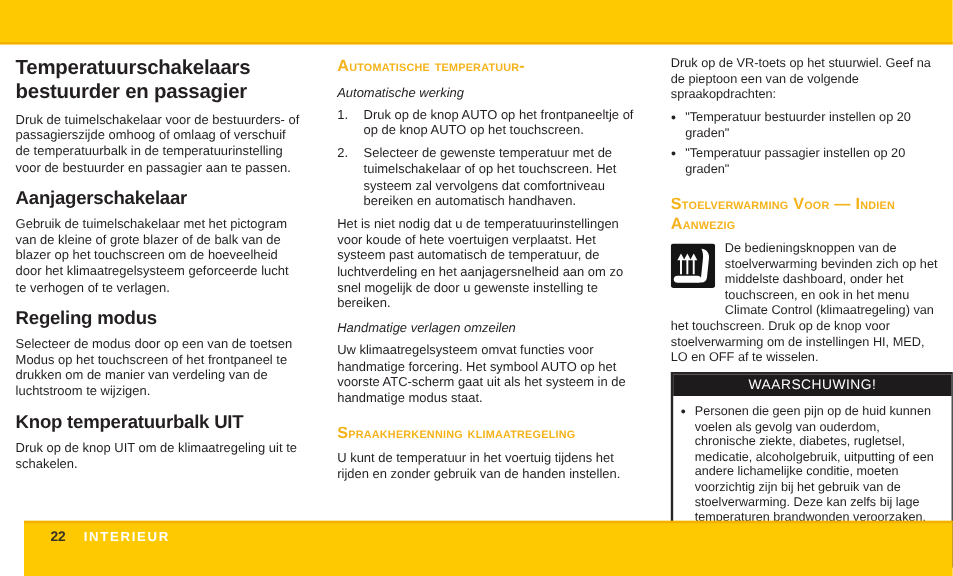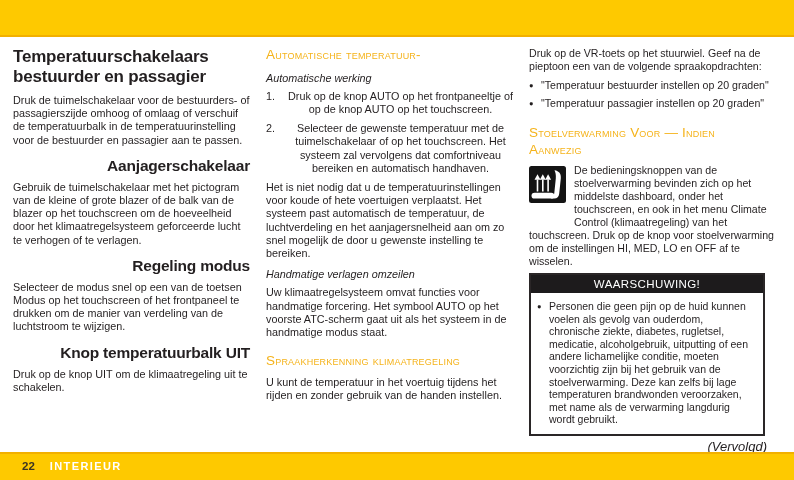--- a/index.html
+++ b/index.html
@@ -15,56 +15,56 @@
   html,body{width:794px;height:480px;overflow:hidden;}
   body{
     font-family:"Liberation Sans", sans-serif;
     color:var(--text);
     background:#ffffff;
     position:relative;
   }
   .page{position:absolute;inset:0;background:#fff;}
   .band{position:absolute;left:0;right:0;background:var(--band-yellow);}
   .band.top{top:0;height:37px;border-bottom:2px solid var(--band-edge);}
-  .band.bottom{bottom:0;height:28px;border-top:2px solid var(--band-edge);}
+  .band.bottom{bottom:0;height:46px;border-top:2px solid var(--band-edge);margin-left:20px;}
   .footer-inner{padding:6px 0 0 22px;display:flex;align-items:baseline;}
   .footer-pagenum{font-size:11.5px;font-weight:700;color:var(--footer-num);}
   .footer-section{font-size:11px;font-weight:700;color:var(--footer-sec);letter-spacing:1.4px;margin-left:15px;}
 
   .content{
     position:absolute;top:39px;bottom:39px;left:0;right:0;
     padding:8px 12px 0 13px;
-    display:flex;gap:16px;
+    display:flex;gap:31px;
     font-size:10.8px;line-height:13.2px;
   }
   .col{min-width:0;}
   .col-left{width:237px;}
   .col-mid{width:247px;}
   .col-right{flex:1;font-size:10.6px;line-height:13px;}
 
   p{margin:0 0 6px 0;}
   h1.black-title{font-size:17px;line-height:20px;font-weight:700;letter-spacing:-0.2px;margin:0 0 7px 0;}
-  h2.black-sub{font-size:15.5px;line-height:18px;font-weight:700;letter-spacing:-0.2px;margin:10px 0 6px 0;text-align:right;}
+  h2.black-sub{font-size:15.5px;line-height:18px;font-weight:700;letter-spacing:-0.2px;margin:10px 0 6px 0;}
   .gold-h{
     color:var(--heading-gold);
-    font-weight:400;
+    font-weight:700;
     font-variant:small-caps;
     font-size:13.5px;line-height:16.5px;
     letter-spacing:0.2px;
     margin:0 0 6px 0;
   }
   .gold-h.mt{margin-top:14px;}
   .gold-h .hl{display:block;white-space:nowrap;}
   .subhead{margin:8px 0 5px 0;font-style:italic;}
   .note-label{font-weight:700;margin:8px 0 0 0;}
 
   .steps{margin:0 0 2px 0;}
   .step{display:flex;margin:0 0 6px 0;}
   .step .num{width:22px;flex:0 0 22px;}
-  .step .step-text{flex:1;text-align:center;}
+  .step .step-text{flex:1;}
 
   .b-list{margin:2px 0 4px 0;}
   .b-item{display:flex;margin:0 0 4px 0;}
   .b-item .dot{width:12px;flex:0 0 12px;position:relative;top:-1px;}
   .b-item .dot::before{content:"\25CF";font-size:7.5px;}
   .b-item .b-text{flex:1;}
 
   .media{margin-top:2px;}
   .seat-icon{
     float:left;width:37px;height:37px;margin:2px 8px 22px 0;
@@ -90,21 +90,21 @@
   <div class="content">
 
     <div class="col col-left">
       <h1 class="black-title">Temperatuurschakelaars bestuurder en passagier</h1>
       <p>Druk de tuimelschakelaar voor de bestuurders- of passagierszijde omhoog of omlaag of verschuif de temperatuurbalk in de temperatuurinstelling voor de bestuurder en passagier aan te passen.</p>
 
       <h2 class="black-sub">Aanjagerschakelaar</h2>
       <p>Gebruik de tuimelschakelaar met het pictogram van de kleine of grote blazer of de balk van de blazer op het touchscreen om de hoeveelheid door het klimaatregelsysteem geforceerde lucht te verhogen of te verlagen.</p>
 
       <h2 class="black-sub">Regeling modus</h2>
-      <p>Selecteer de modus snel op een van de toetsen Modus op het touchscreen of het frontpaneel te drukken om de manier van verdeling van de luchtstroom te wijzigen.</p>
+      <p>Selecteer de modus door op een van de toetsen Modus op het touchscreen of het frontpaneel te drukken om de manier van verdeling van de luchtstroom te wijzigen.</p>
 
       <h2 class="black-sub">Knop temperatuurbalk UIT</h2>
       <p>Druk op de knop UIT om de klimaatregeling uit te schakelen.</p>
     </div>
 
     <div class="col col-mid">
       <div class="gold-h">
         <span class="hl">Automatische temperatuur-</span>
       </div>
 

